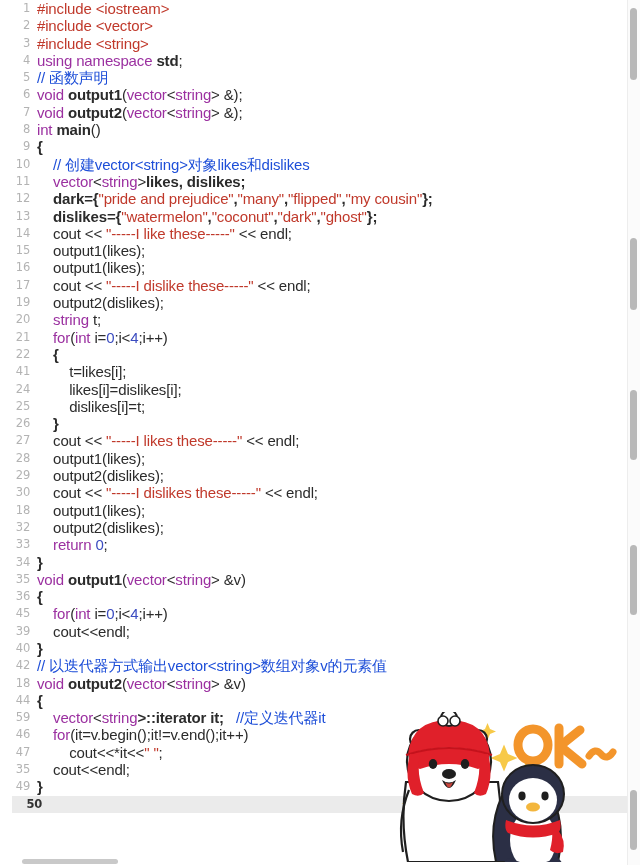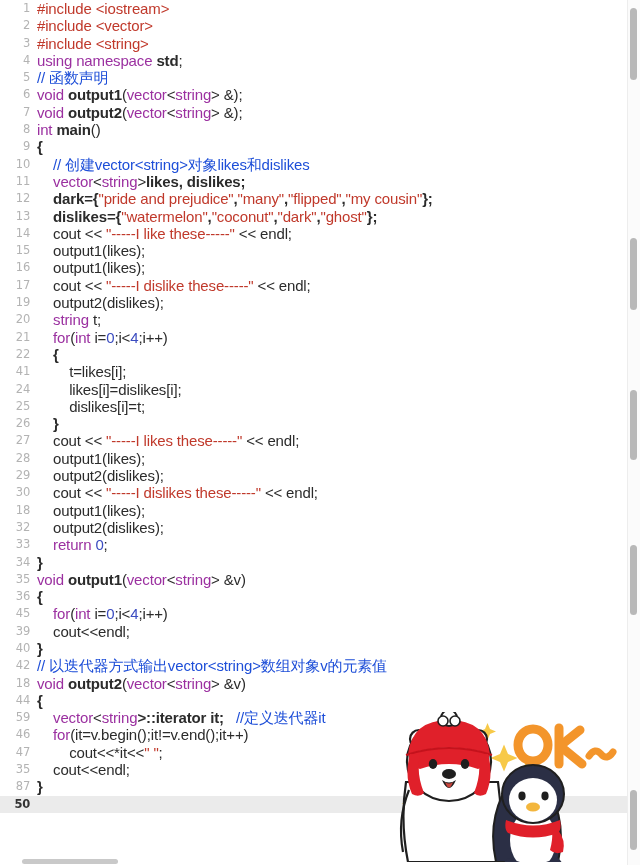--- a/index.html
+++ b/index.html
@@ -48,20 +48,21 @@
     letter-spacing: -0.2px;
     user-select: none;
   }
 
   .line.current .gutter {
     color: #333333;
     font-weight: bold;
   }
   .line.current {
     background: #ebebeb;
+    margin-left: 12px;
   }
 
   .code {
     flex: 1 1 auto;
     font-size: 15px;
     font-family: Liberation Sans, sans-serif;
     color: #2b2b2b;
     letter-spacing: -0.15px;
     white-space: pre;
   }
@@ -164,21 +165,21 @@
       <div class="line"><div class="gutter">45</div><div class="code"><span class="pln">    </span><span class="kw">for</span><span class="pln">(</span><span class="kw">int</span><span class="pln"> i=</span><span class="num">0</span><span class="pln">;i&lt;</span><span class="num">4</span><span class="pln">;i++)</span></div></div>
       <div class="line"><div class="gutter">39</div><div class="code"><span class="pln">    cout&lt;&lt;endl;</span></div></div>
       <div class="line"><div class="gutter">40</div><div class="code"><span class="bld">}</span></div></div>
       <div class="line"><div class="gutter">42</div><div class="code"><span class="cmt">// 以迭代器方式输出vector&lt;string&gt;数组对象v的元素值</span></div></div>
       <div class="line"><div class="gutter">18</div><div class="code"><span class="kw">void</span><span class="pln"> </span><span class="bld">output2</span><span class="pln">(</span><span class="kw">vector</span><span class="pln">&lt;</span><span class="kw">string</span><span class="pln">&gt; &amp;v)</span></div></div>
       <div class="line"><div class="gutter">44</div><div class="code"><span class="bld">{</span></div></div>
       <div class="line"><div class="gutter">59</div><div class="code"><span class="pln">    </span><span class="kw">vector</span><span class="pln">&lt;</span><span class="kw">string</span><span class="bld">&gt;::iterator it;</span><span class="pln">   </span><span class="cmt">//定义迭代器it</span></div></div>
       <div class="line"><div class="gutter">46</div><div class="code"><span class="pln">    </span><span class="kw">for</span><span class="pln">(it=v.begin();it!=v.end();it++)</span></div></div>
       <div class="line"><div class="gutter">47</div><div class="code"><span class="pln">        cout&lt;&lt;*it&lt;&lt;</span><span class="str">" "</span><span class="pln">;</span></div></div>
       <div class="line"><div class="gutter">35</div><div class="code"><span class="pln">    cout&lt;&lt;endl;</span></div></div>
-      <div class="line"><div class="gutter">87</div><div class="code"><span class="bld">}</span></div></div>
+      <div class="line"><div class="gutter">49</div><div class="code"><span class="bld">}</span></div></div>
       <div class="line current"><div class="gutter">50</div><div class="code"><span class="pln"></span></div></div>
     </div>
 
   <div class="vscroll" id="vscroll">
       <div class="vscroll-seg" style="top: 8px; height: 72px;"></div>
       <div class="vscroll-seg" style="top: 238px; height: 72px;"></div>
       <div class="vscroll-seg" style="top: 390px; height: 70px;"></div>
       <div class="vscroll-seg" style="top: 545px; height: 70px;"></div>
       <div class="vscroll-seg" style="top: 790px; height: 60px;"></div>
     </div>

